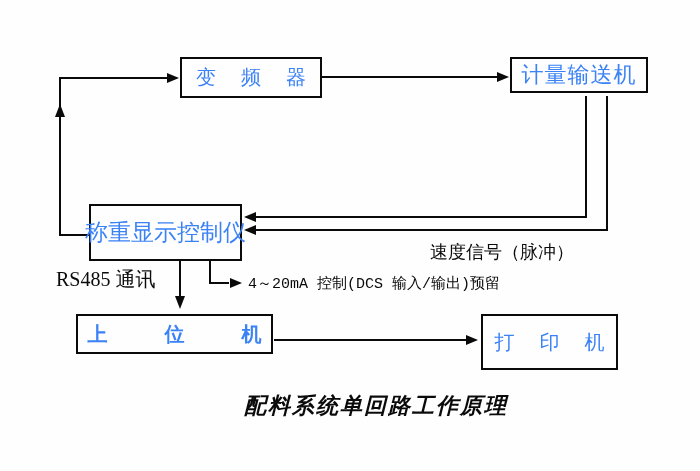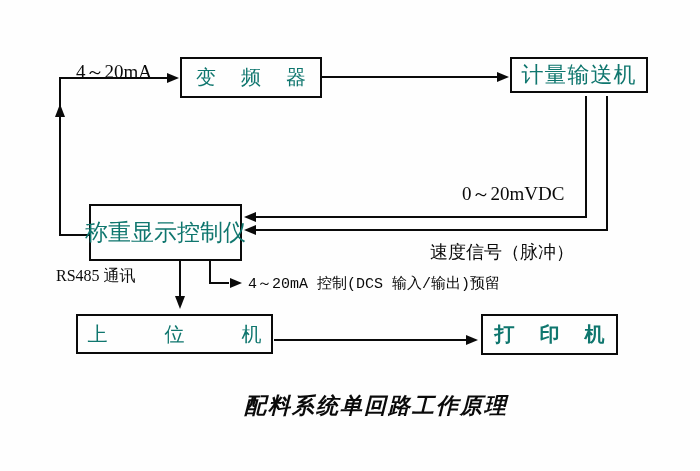--- a/index.html
+++ b/index.html
@@ -11,36 +11,36 @@
     color:#0a0a0a;
     overflow:hidden;
   }
   #wires{position:absolute;left:0;top:0;width:700px;height:471px;}
   .box{
     position:absolute;
     border:2px solid #0a0a0a;
     background:#fefefe;
     display:flex;align-items:center;justify-content:center;
     font-family:"Liberation Serif","DejaVu Serif",serif;
-    color:#0f766e;
+    color:#3b82f6;
     box-sizing:border-box;
     white-space:pre;
   }
   .box-inverter   {left:180px;top:57px;width:142px;height:41px;font-size:20px;word-spacing:20px;}
   .box-conveyor   {left:510px;top:57px;width:138px;height:36px;font-size:22px;letter-spacing:1px;}
   .box-controller {left:89px;top:204px;width:153px;height:57px;font-size:23px;}
-  .box-host       {left:76px;top:314px;width:197px;height:40px;font-size:20px;word-spacing:52px;}
-  .box-printer    {left:481px;top:314px;width:137px;height:41px;font-size:20px;word-spacing:20px;font-weight:bold;}
+  .box-host       {left:76px;top:314px;width:197px;height:40px;font-size:20px;word-spacing:52px;font-weight:bold;}
+  .box-printer    {left:481px;top:314px;width:137px;height:56px;font-size:20px;word-spacing:20px;}
   .lbl{position:absolute;white-space:pre;color:#0a0a0a;}
   .lbl-serif{font-family:"Liberation Serif","DejaVu Serif",serif;}
   .lbl-current  {left:76px;top:59px;font-size:19px;}
   .lbl-weight   {left:470px;top:139px;font-size:21px;font-weight:bold;letter-spacing:3px;}
   .lbl-range    {left:462px;top:181px;font-size:19px;}
   .lbl-speed    {left:430px;top:240px;font-size:18px;font-family:"Liberation Serif","DejaVu Serif",serif;}
-  .lbl-rs485    {left:56px;top:266px;font-size:16px;font-family:"Liberation Serif","DejaVu Serif",serif;}
+  .lbl-rs485    {left:56px;top:266px;font-size:20px;font-family:"Liberation Serif","DejaVu Serif",serif;}
   .lbl-dcs      {left:248px;top:274px;font-size:15px;font-family:Liberation Mono, monospace;}
   .lbl-caption  {left:244px;top:391px;font-size:22px;font-weight:bold;letter-spacing:2px;font-style:italic;}
 </style>
 </head>
 <body>
 
 <div id="stage">
 
   <svg id="wires" viewBox="0 0 700 471" xmlns="http://www.w3.org/2000/svg" fill="none" stroke="#0a0a0a" stroke-width="2">
 
@@ -82,20 +82,18 @@
       <polygon points="478,340 466,335 466,345" fill="#0a0a0a" stroke="none"></polygon>
     </g>
   </svg>
 
   <div class="box box-inverter">变 频 器</div>
   <div class="box box-conveyor">计量输送机</div>
   <div class="box box-controller">称重显示控制仪</div>
   <div class="box box-host">上 位 机</div>
   <div class="box box-printer">打 印 机</div>
 
-  <div class="lbl lbl-serif lbl-current">4～20mA</div>
-  <div class="lbl lbl-serif lbl-range">0～20mVDC</div>
   <div class="lbl lbl-speed">速度信号（脉冲）</div>
   <div class="lbl lbl-rs485">RS485 通讯</div>
   <div class="lbl lbl-dcs">4～20mA 控制(DCS 输入/输出)预留</div>
 
   <div class="lbl lbl-caption">配料系统单回路工作原理</div>
 </div>
 
 </body></html>

